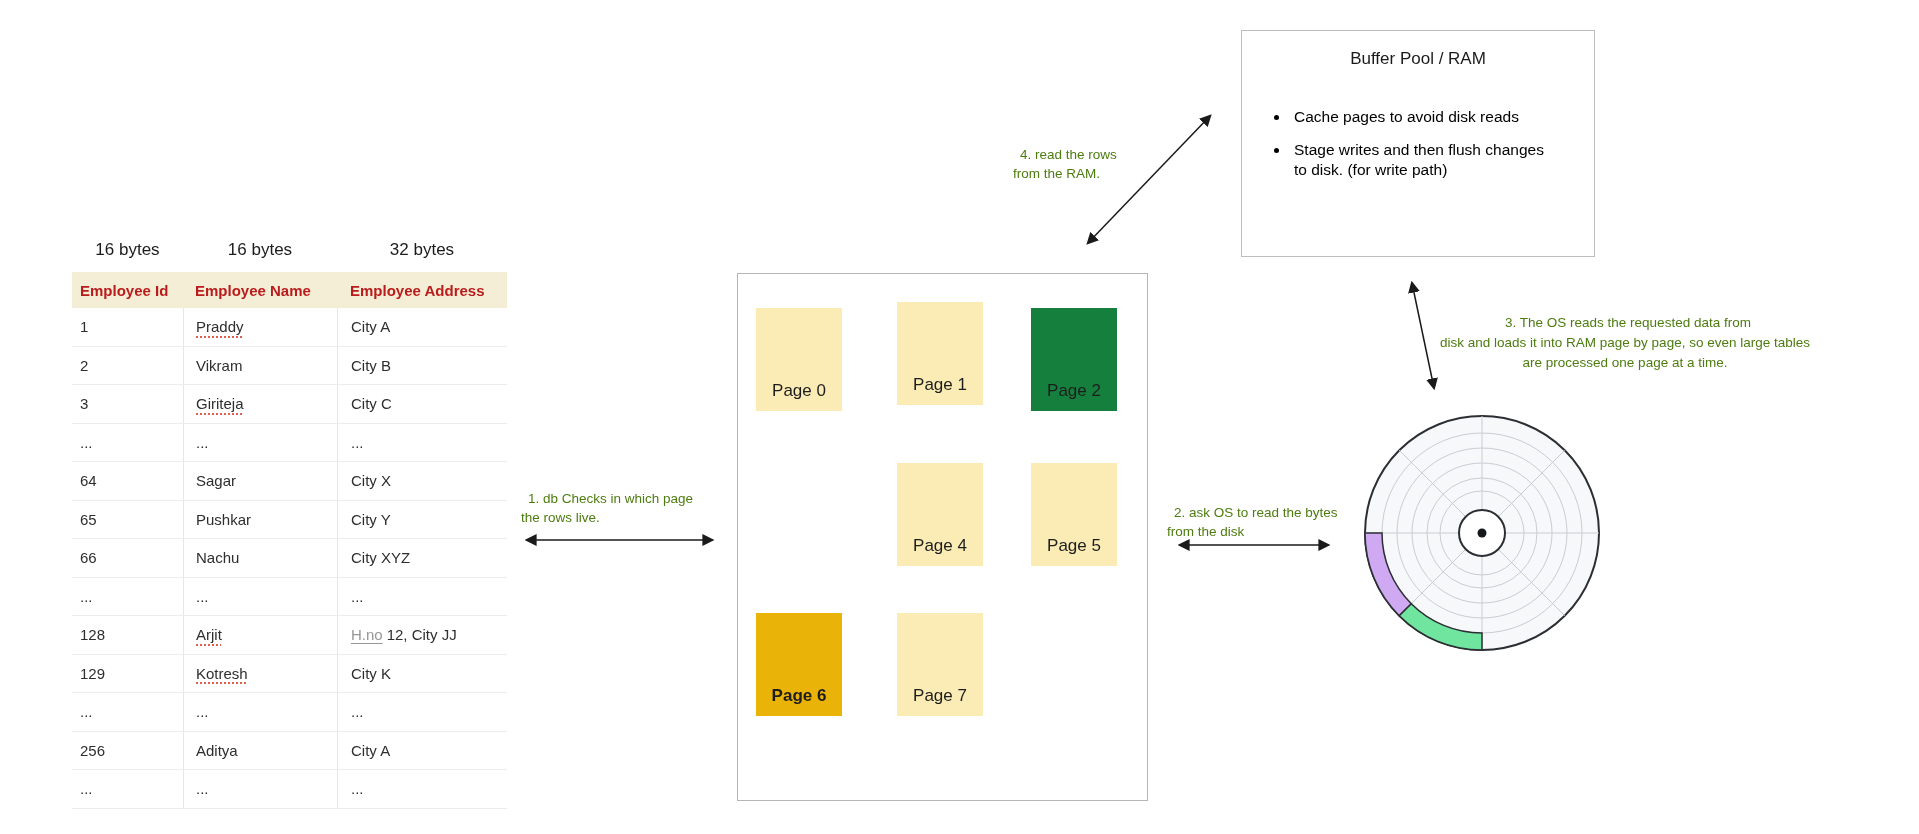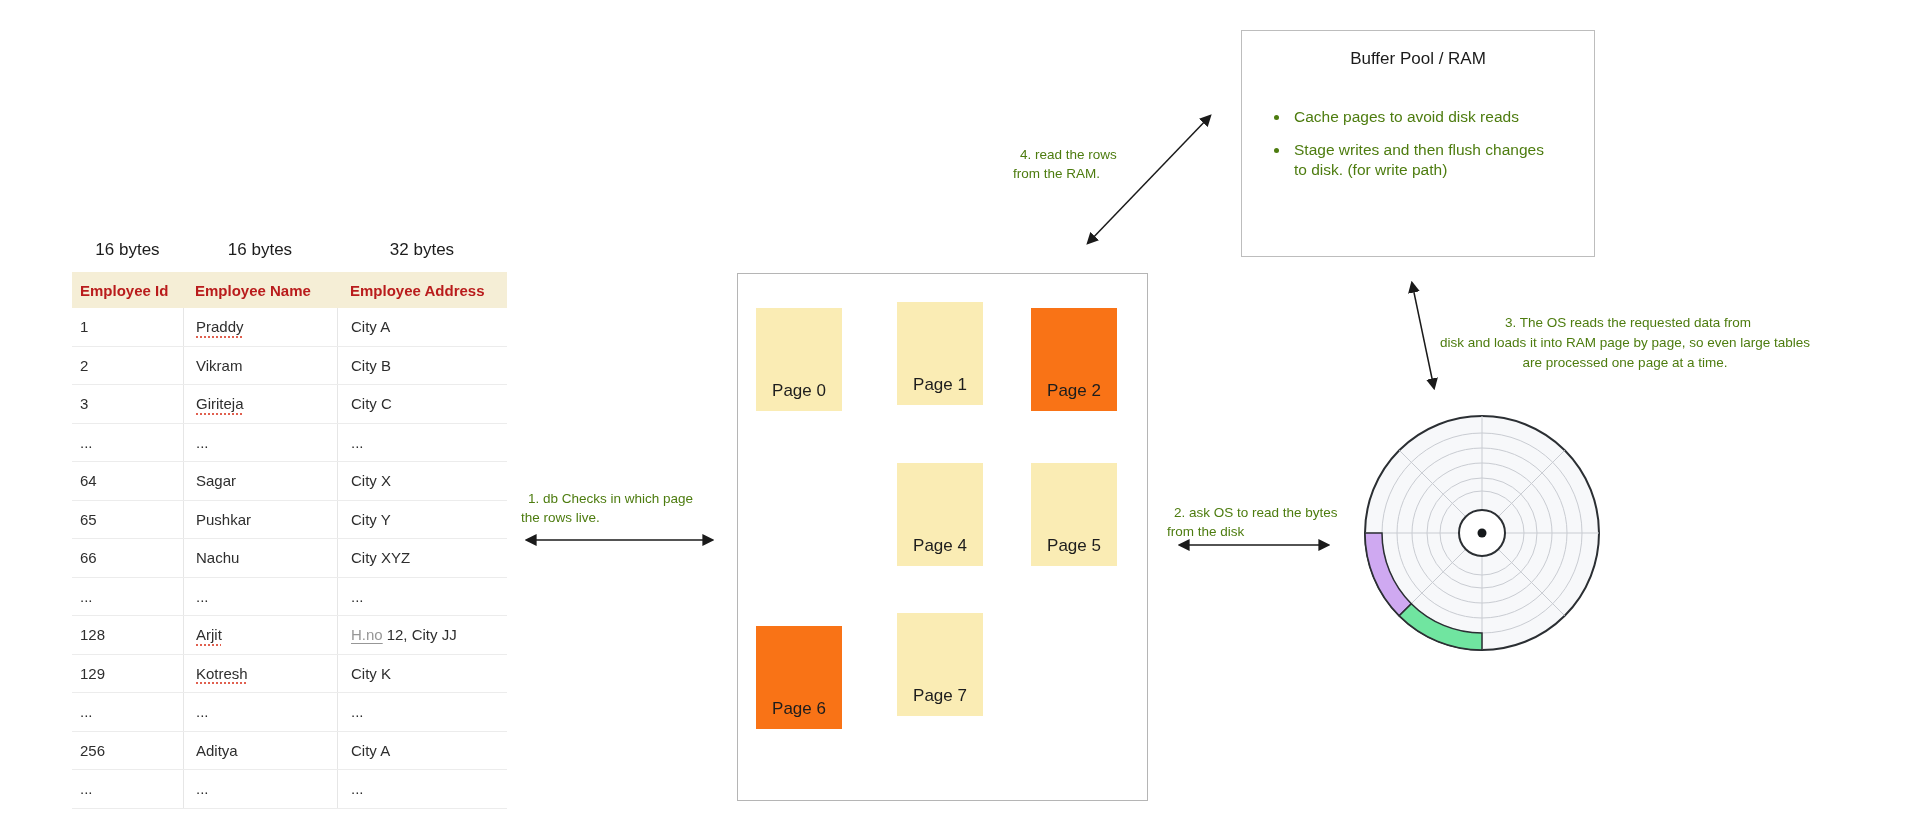--- a/index.html
+++ b/index.html
@@ -37,21 +37,21 @@
                border:1px solid #b5b5b5; background:#fff; }
   .page-card { position:absolute; width:86px; height:103px;
                display:flex; align-items:flex-end; justify-content:center;
                padding-bottom:10px; font-size:17px; color:#1d1d1d; }
 
   
   #buffer-box { left:1241px; top:30px; width:354px; height:227px;
                 border:1px solid #bdbdbd; background:#fff; }
   .buffer-title { margin-top:18px; text-align:center; font-size:17px; color:#1b1b1b; }
   .buffer-bullets { margin:38px 0 0 48px; width:258px; font-size:15.5px;
-                    line-height:1.25; color:#4d7c0f; list-style:disc outside; }
+                    line-height:1.25; color:#000000; list-style:disc outside; }
   .buffer-bullets li { margin-bottom:14px; padding-left:4px; }
 
   
   .note { position:absolute; font-size:13.5px; line-height:19px; color:#4d7c0f; }
   .note .l1 { padding-left:7px; }
   #note3 { line-height:20px; }
   #note3 .l1 { padding-left:6px; }
 
   
   #arrows { left:0; top:0; pointer-events:none; }
@@ -166,30 +166,30 @@
     </div>
 </div>
 
 <div class="abs" id="pages-box">
     <div class="page-card" style="left: 18px; top: 34px; background: rgb(250, 236, 180);">
       <span>Page 0</span>
     </div>
     <div class="page-card" style="left: 159px; top: 28px; background: rgb(250, 236, 180);">
       <span>Page 1</span>
     </div>
-    <div class="page-card" style="left: 293px; top: 34px; background: #f97316;">
+    <div class="page-card" style="left: 293px; top: 34px; background: #15803d;">
       <span>Page 2</span>
     </div>
     <div class="page-card" style="left: 159px; top: 189px; background: rgb(250, 236, 180);">
       <span>Page 4</span>
     </div>
     <div class="page-card" style="left: 293px; top: 189px; background: rgb(250, 236, 180);">
       <span>Page 5</span>
     </div>
-    <div class="page-card" style="left: 18px; top: 352px; background: #f97316;">
+    <div class="page-card" style="left: 18px; top: 339px; background: #eab308; font-weight: bold;">
       <span>Page 6</span>
     </div>
     <div class="page-card" style="left: 159px; top: 339px; background: rgb(250, 236, 180);">
       <span>Page 7</span>
     </div>
   </div>
 
 <div class="abs" id="buffer-box">
   <div class="buffer-title">Buffer Pool / RAM</div>
   <ul class="buffer-bullets">

